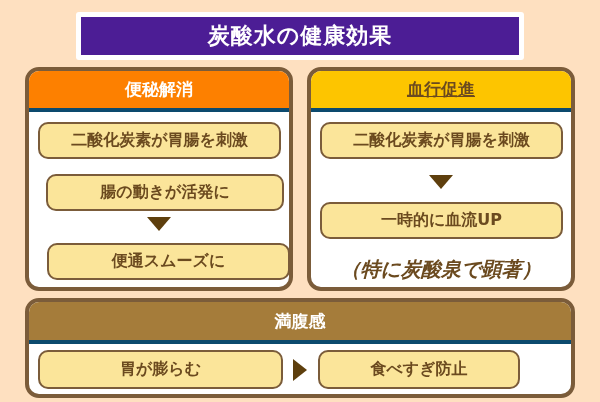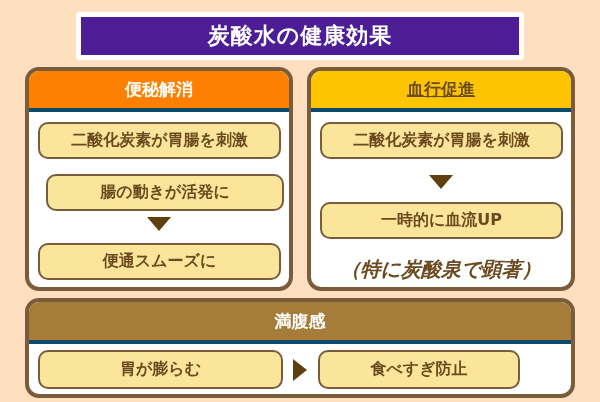--- a/index.html
+++ b/index.html
@@ -58,21 +58,21 @@
 
 <div class="title-wrap">
   <div class="title">炭酸水の健康効果</div>
 </div>
 
 <div class="panel left">
   <div class="panel-head">便秘解消</div>
   <div class="pill" style="left:9px; top:51px; width:243px; height:37px;">二酸化炭素が胃腸を刺激</div>
   <div class="pill" style="left:9px; top:103px; width:238px; height:37px;margin-left:8px;">腸の動きが活発に</div>
   <div class="arrow-down" style="left:118px; top:146px;"></div>
-  <div class="pill" style="left:9px; top:172px; width:243px; height:37px;">便通スムーズに</div>
+  <div class="pill" style="left:18px; top:172px; width:243px; height:37px;">便通スムーズに</div>
 </div>
 
 <div class="panel right">
   <div class="panel-head">血行促進</div>
   <div class="pill" style="left:9px; top:51px; width:243px; height:37px;">二酸化炭素が胃腸を刺激</div>
   <div class="arrow-down" style="left:118px; top:104px;"></div>
   <div class="pill" style="left:9px; top:131px; width:243px; height:37px;">一時的に血流UP</div>
   <div class="note" style="left:0; top:185px;">（特に炭酸泉で顕著）</div>
 </div>
 

